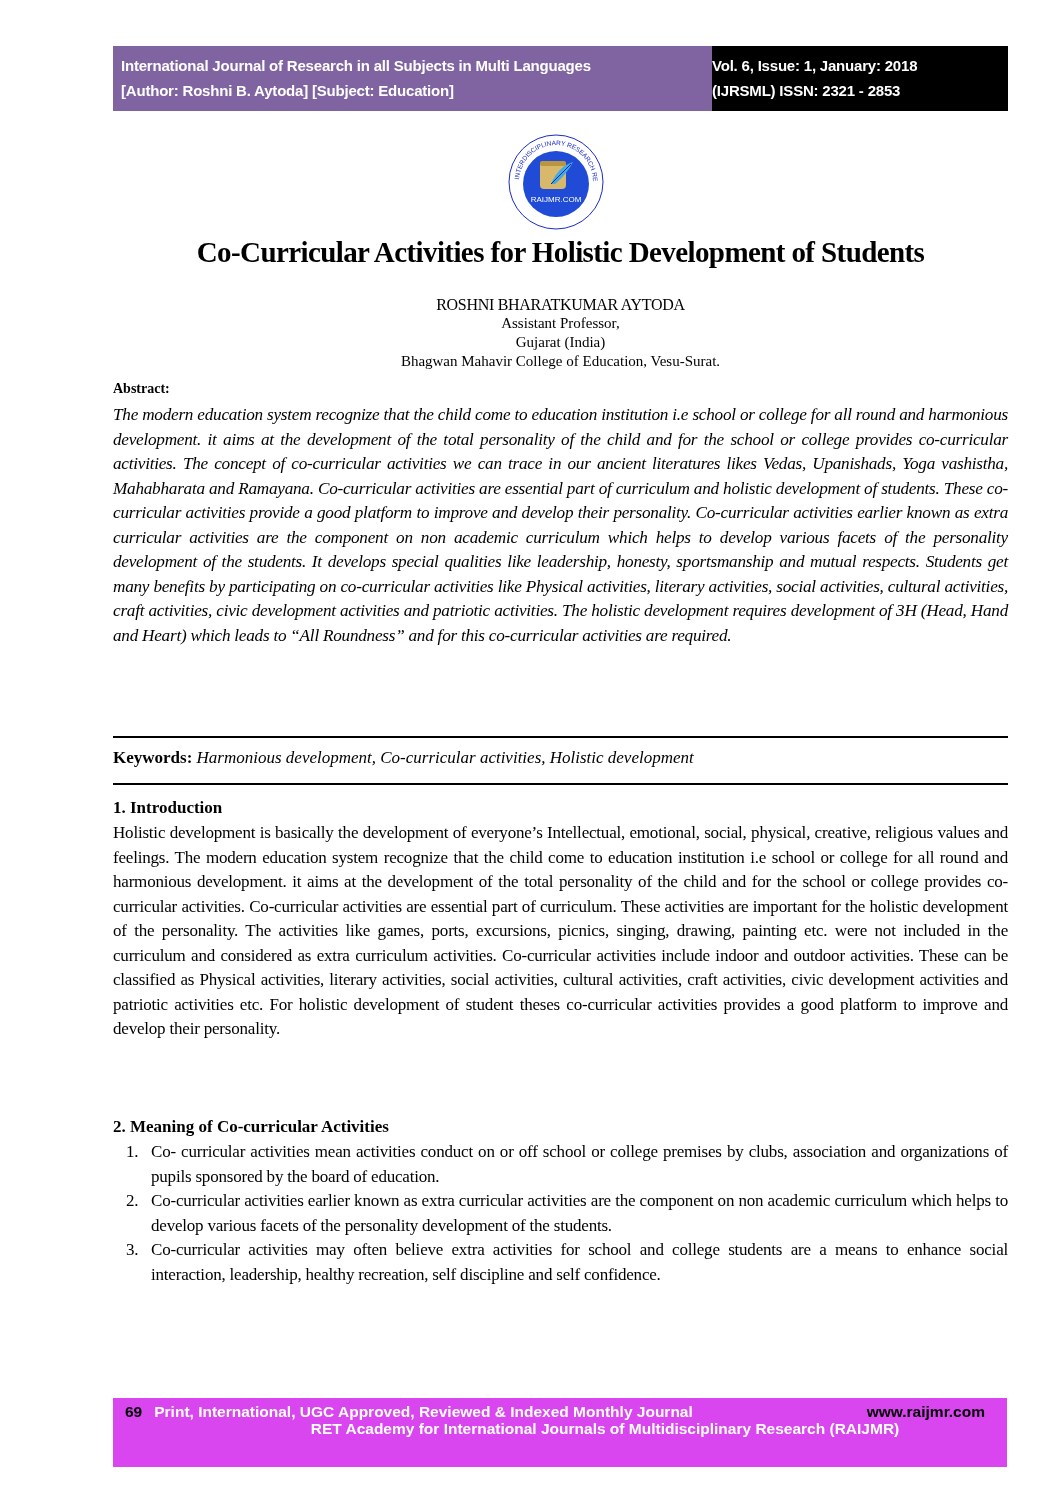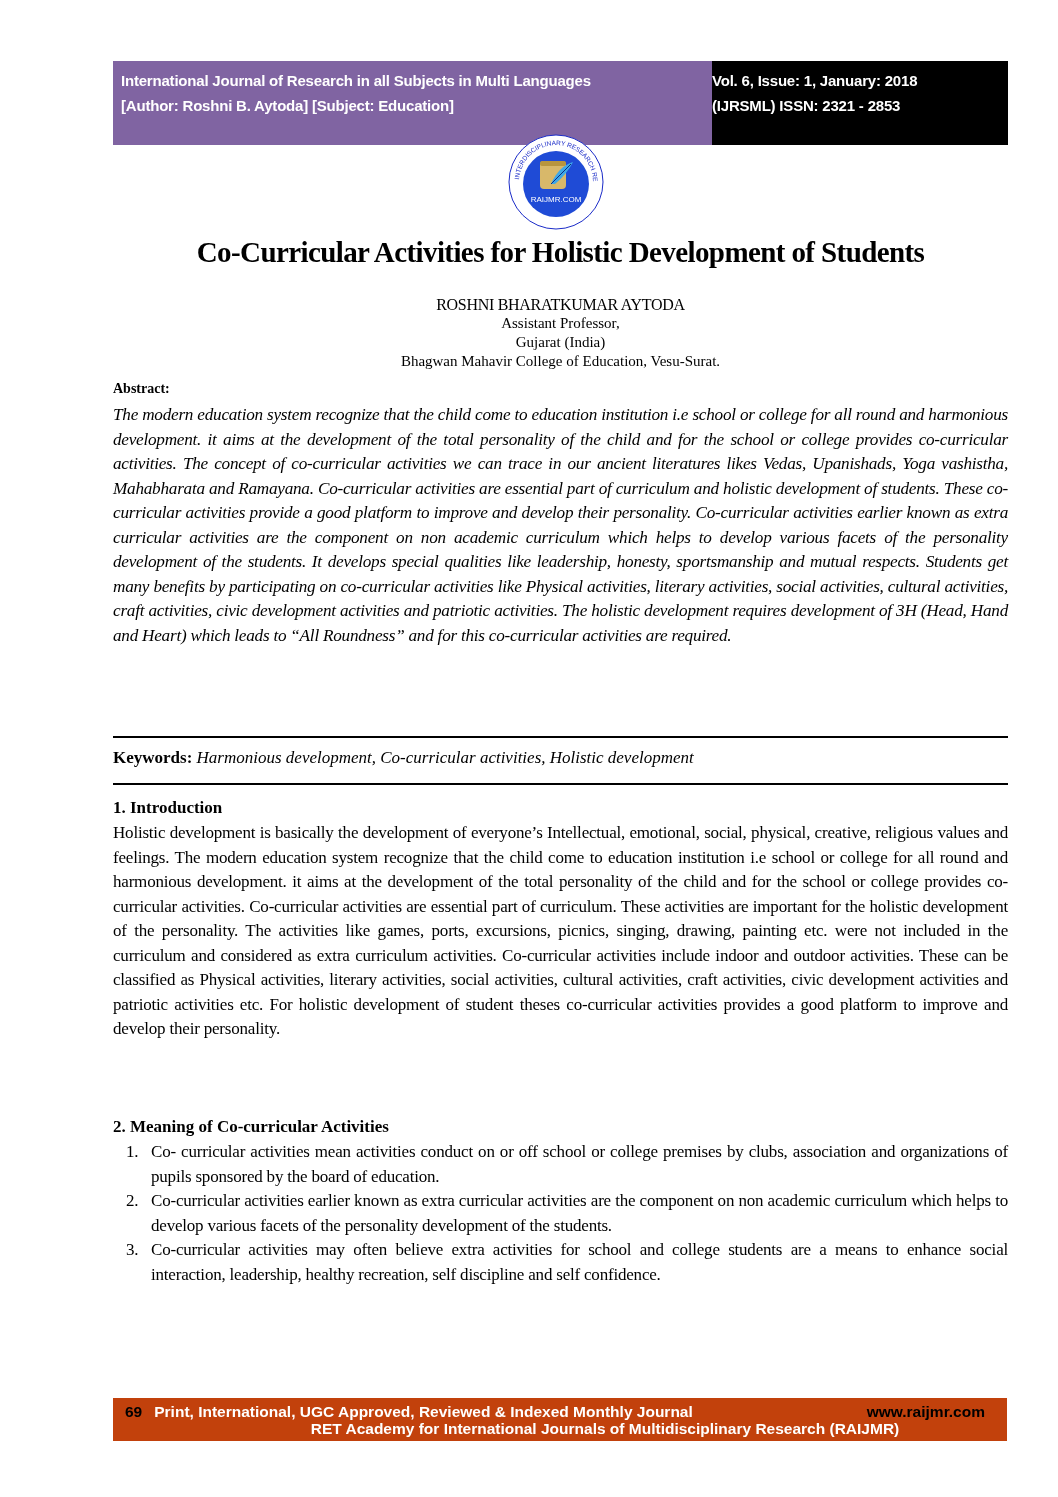--- a/index.html
+++ b/index.html
@@ -1,18 +1,18 @@
 <!DOCTYPE html>
 <html><head>
 <meta charset="utf-8">
 <style>
   html, body { margin: 0; padding: 0; background: #ffffff; }
   body { width: 1058px; height: 1497px; position: relative; overflow: hidden; font-family: "Liberation Serif", serif; color: #000; }
 
-  .hdr { position: absolute; left: 113px; top: 61px; width: 895px; height: 84px; display: flex; }
+  .hdr { position: absolute; left: 113px; top: 46px; width: 895px; height: 65px; display: flex; }
   .hdr-left { width: 599px; height: 100%; background: #8064a2; color: #fff; font-family: "Liberation Sans", sans-serif; font-weight: bold; font-size: 15px; padding: 7px 0 0 8px; box-sizing: border-box; line-height: 25px; letter-spacing: -0.2px; }
   .hdr-right { flex: 1; height: 100%; background: #000; color: #fff; font-family: "Liberation Sans", sans-serif; font-weight: bold; font-size: 15px; padding: 7px 10px 0 0; box-sizing: border-box; line-height: 25px; text-align: left; letter-spacing: -0.2px; }
 
   .logo { position: absolute; left: 507px; top: 134px; width: 98px; height: 96px; }
 
   .title { position: absolute; left: 113px; top: 236px; width: 895px; text-align: center; font-family: "Liberation Serif", serif; font-weight: bold; font-size: 29px; letter-spacing: -0.6px; }
 
   .author { position: absolute; left: 113px; top: 295px; width: 895px; text-align: center; font-size: 15px; line-height: 19px; }
   .author .name { font-size: 16px; letter-spacing: -0.3px; }
 
@@ -25,21 +25,21 @@
   .kw b { font-weight: bold; }
   .kw i { font-style: italic; }
 
   .sec-h { position: absolute; left: 113px; font-weight: bold; font-size: 17px; }
   .para { position: absolute; left: 113px; width: 895px; font-size: 17px; line-height: 24.5px; text-align: justify; letter-spacing: -0.2px; }
 
   .olist { position: absolute; left: 113px; top: 1140px; width: 895px; margin: 0; padding: 0; list-style: none; font-size: 17px; line-height: 24.5px; }
   .olist li { position: relative; padding-left: 38px; text-align: justify; letter-spacing: -0.2px; }
   .olist li .num { position: absolute; left: 13px; top: 0; }
 
-  .ftr { position: absolute; left: 113px; top: 1398px; width: 894px; height: 43px; background: #c2410c; font-family: "Liberation Sans", sans-serif; font-weight: bold; font-size: 15.5px; color: #fff; box-sizing: border-box; }
+  .ftr { position: absolute; left: 113px; top: 1398px; width: 894px; height: 69px; background: #d946ef; font-family: "Liberation Sans", sans-serif; font-weight: bold; font-size: 15.5px; color: #fff; box-sizing: border-box; }
   .ftr .row1 { position: absolute; left: 12px; top: 5px; right: 22px; height: 22px; display: flex; }
   .ftr .pg { color: #000; margin-right: 12px; }
   .ftr .url { color: #000; margin-left: auto; }
   .ftr .row2 { position: absolute; left: 0; top: 22px; width: 100%; text-align: center; padding-left: 45px; }
 </style>
 </head>
 <body>
 
 <div class="hdr">
   <div class="hdr-left">

